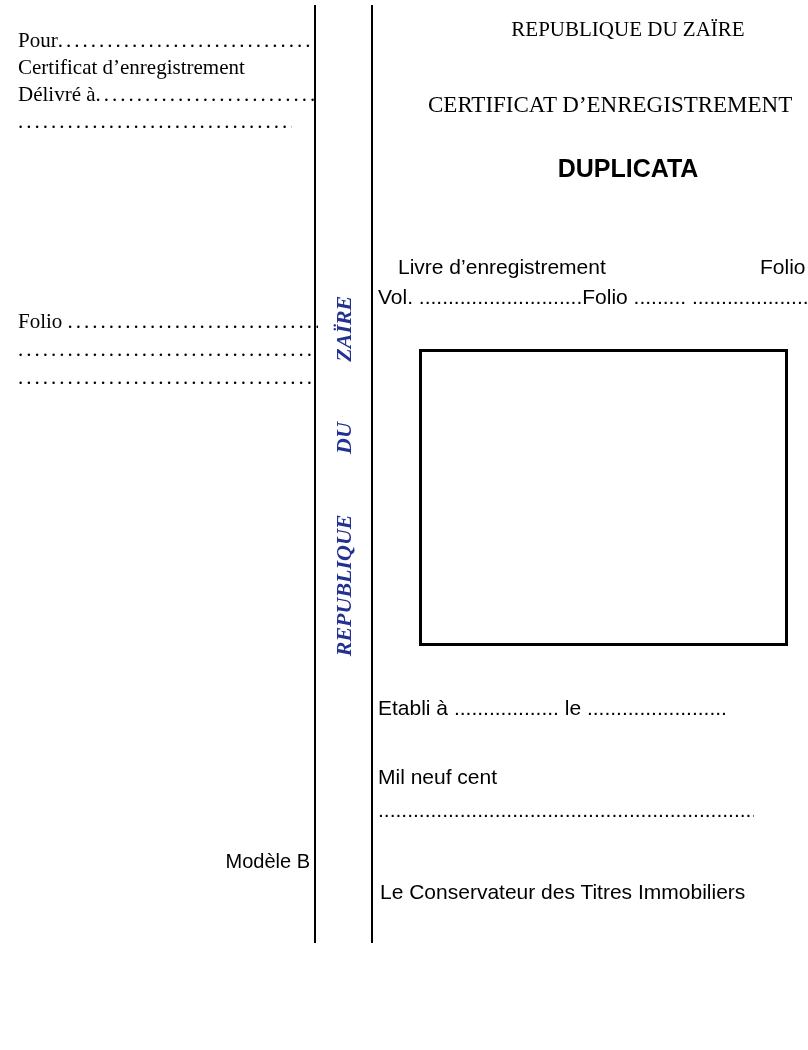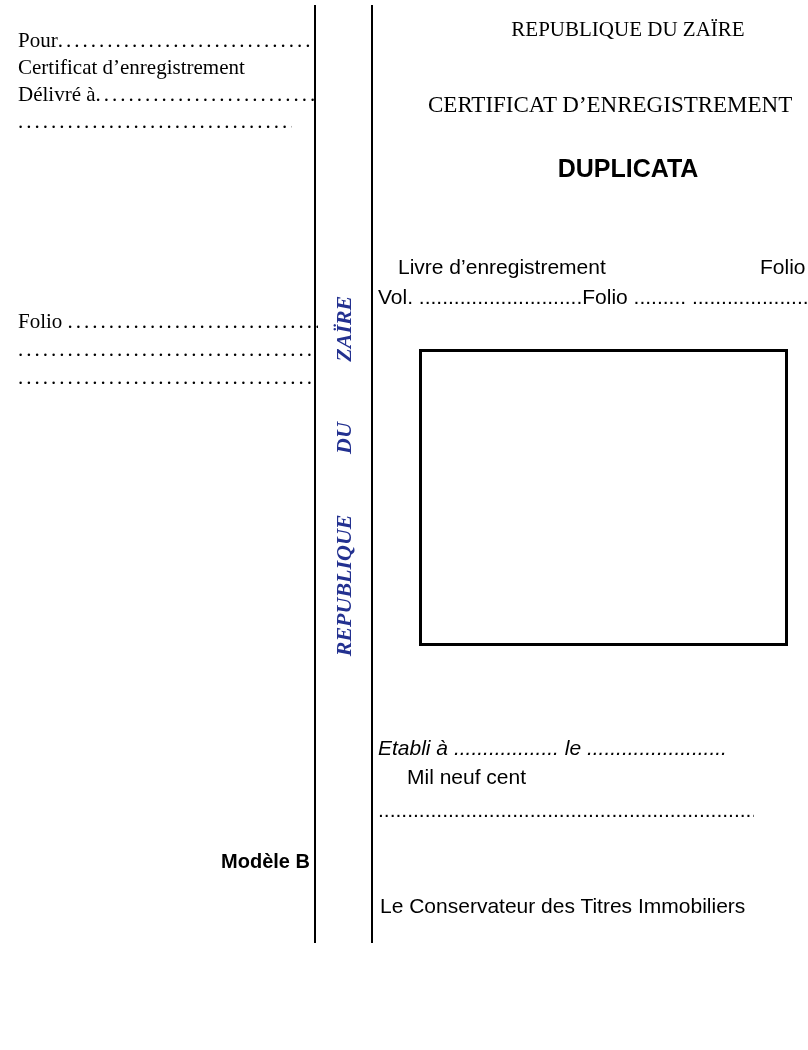--- a/index.html
+++ b/index.html
@@ -23,21 +23,21 @@
   .cert-title{left:428px;top:91px;font-size:23px;}
   .duplicata{left:378px;top:154px;width:500px;text-align:center;
     font-family:"Liberation Sans", sans-serif;font-weight:bold;font-size:25px;}
   .photo-box{position:absolute;left:419px;top:349px;width:363px;height:291px;border:3px solid #000;}
   .spine{
     left:158px;top:461px;width:372px;height:30px;line-height:30px;
     transform:rotate(-90deg);transform-origin:center;
     font-family:"Liberation Serif", serif;font-weight:bold;font-style:italic;
     font-size:22px;text-align:center;word-spacing:55px;
   }
-  .modele{left:0px;top:847px;width:310px;text-align:right;font-size:20px;font-weight:bold;}
+  .modele{left:0px;top:847px;width:310px;text-align:right;font-size:20px;}
 </style>
 </head>
 <body>
 
 <div id="page">
 
   <div class="rule rule-left"></div>
   <div class="rule rule-right"></div>
 
   <div class="abs serif clip" style="left:18px;top:27px;width:296px;">
@@ -62,18 +62,18 @@
   <div class="abs serif country-title">REPUBLIQUE DU ZAÏRE</div>
   <div class="abs serif cert-title">CERTIFICAT D’ENREGISTREMENT</div>
   <div class="abs duplicata">DUPLICATA</div>
 
   <div class="abs sans" style="left:378px;top:253px;margin-left:20px;">Livre d’enregistrement</div>
   <div class="abs sans" style="left:760px;top:253px;">Folio</div>
   <div class="abs sans clip" style="left:378px;top:283px;width:430px;">Vol. ............................Folio ......... ........................</div>
 
   <div class="photo-box"></div>
 
-  <div class="abs sans" style="left:378px;top:734px;font-style:italic;">Etabli à .................. le ........................</div>
-  <div class="abs sans" style="left:378px;top:763px;margin-left:29px;">Mil neuf cent</div>
+  <div class="abs sans" style="left:378px;top:694px;">Etabli à .................. le ........................</div>
+  <div class="abs sans" style="left:378px;top:763px;">Mil neuf cent</div>
   <div class="abs sans clip" style="left:378px;top:796px;width:376px;">......................................................................</div>
-  <div class="abs sans" style="left:380px;top:878px;margin-top:14px;">Le Conservateur des Titres Immobiliers</div>
+  <div class="abs sans" style="left:380px;top:878px;">Le Conservateur des Titres Immobiliers</div>
 
 </div>
 
 </body></html>

